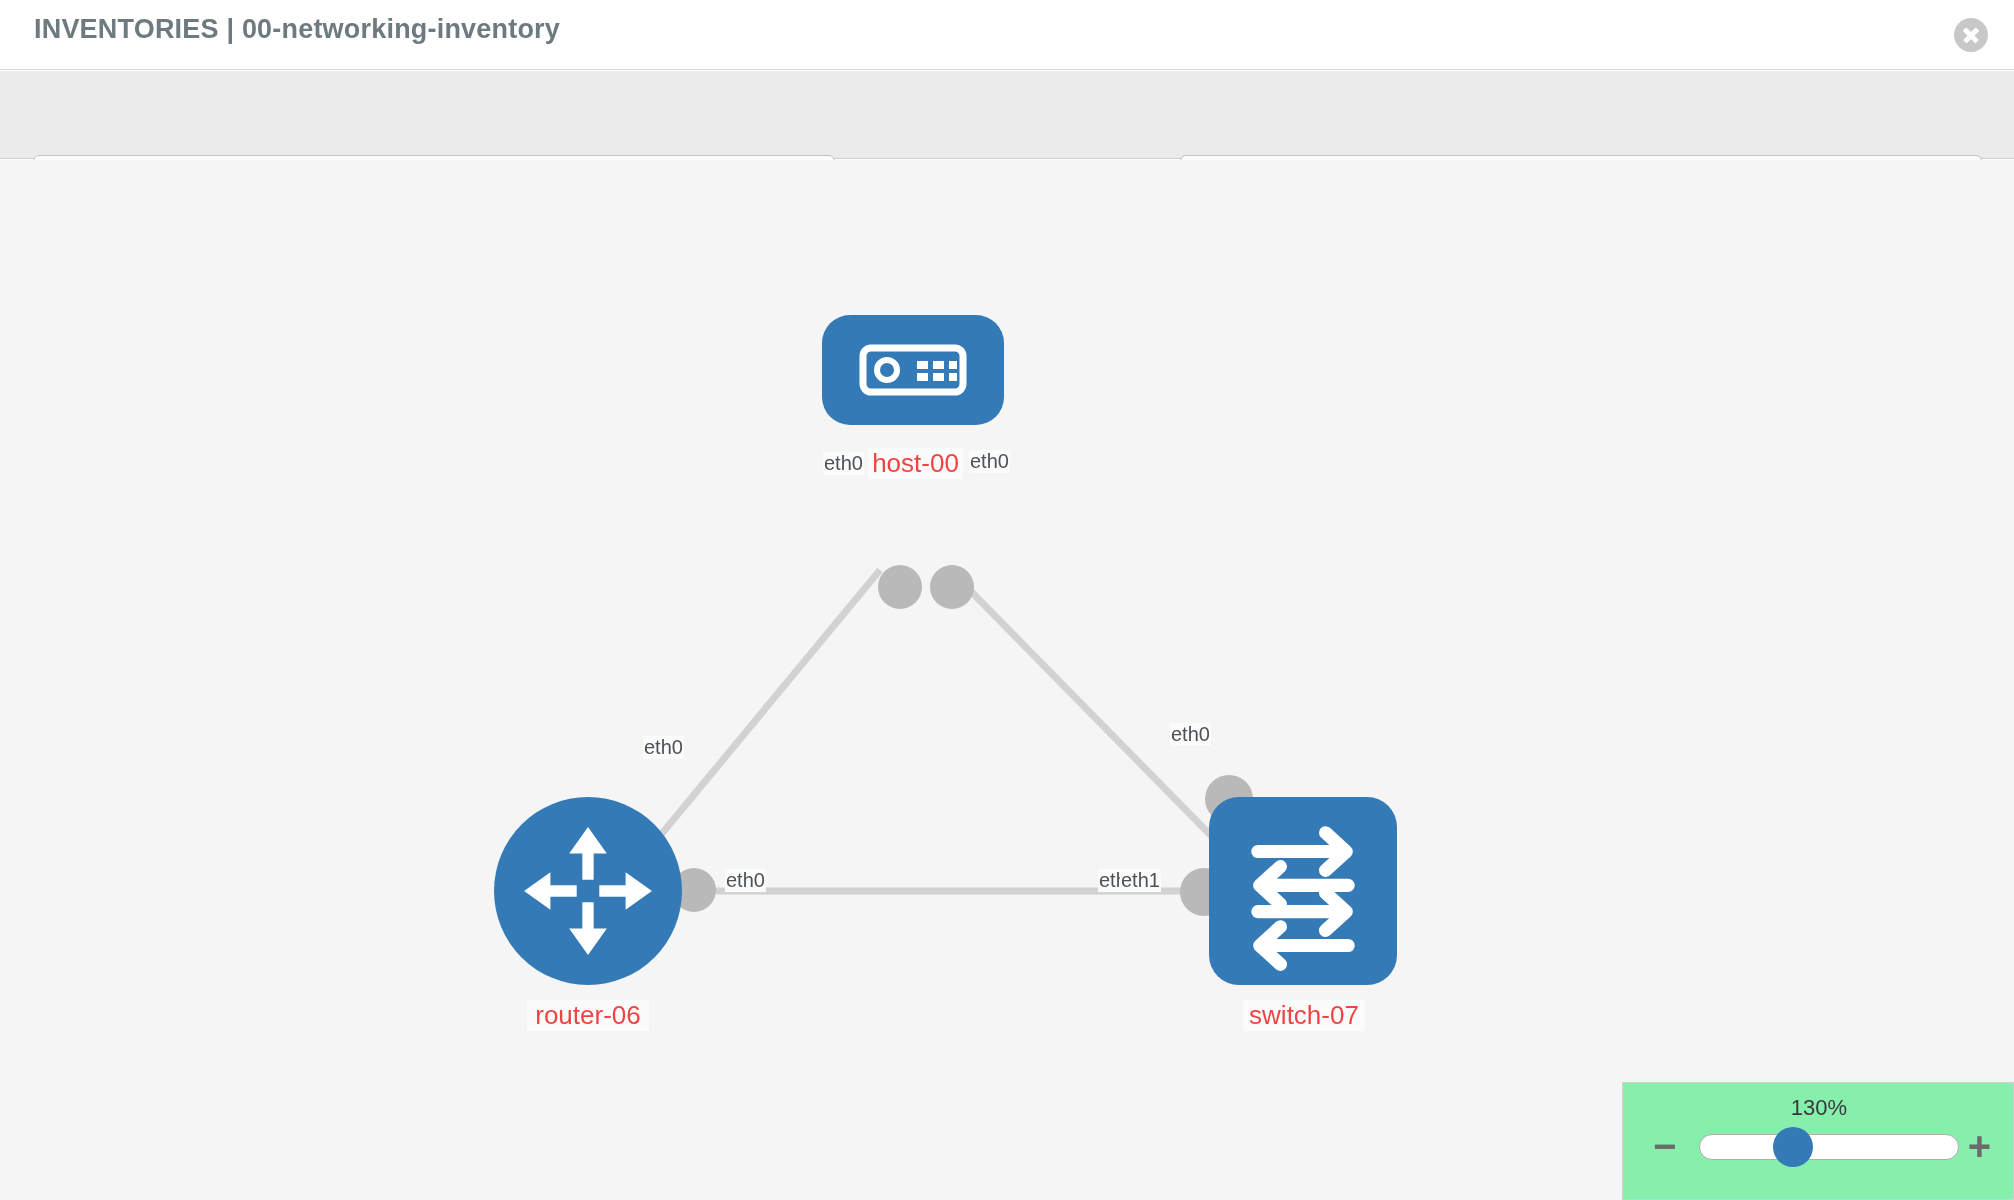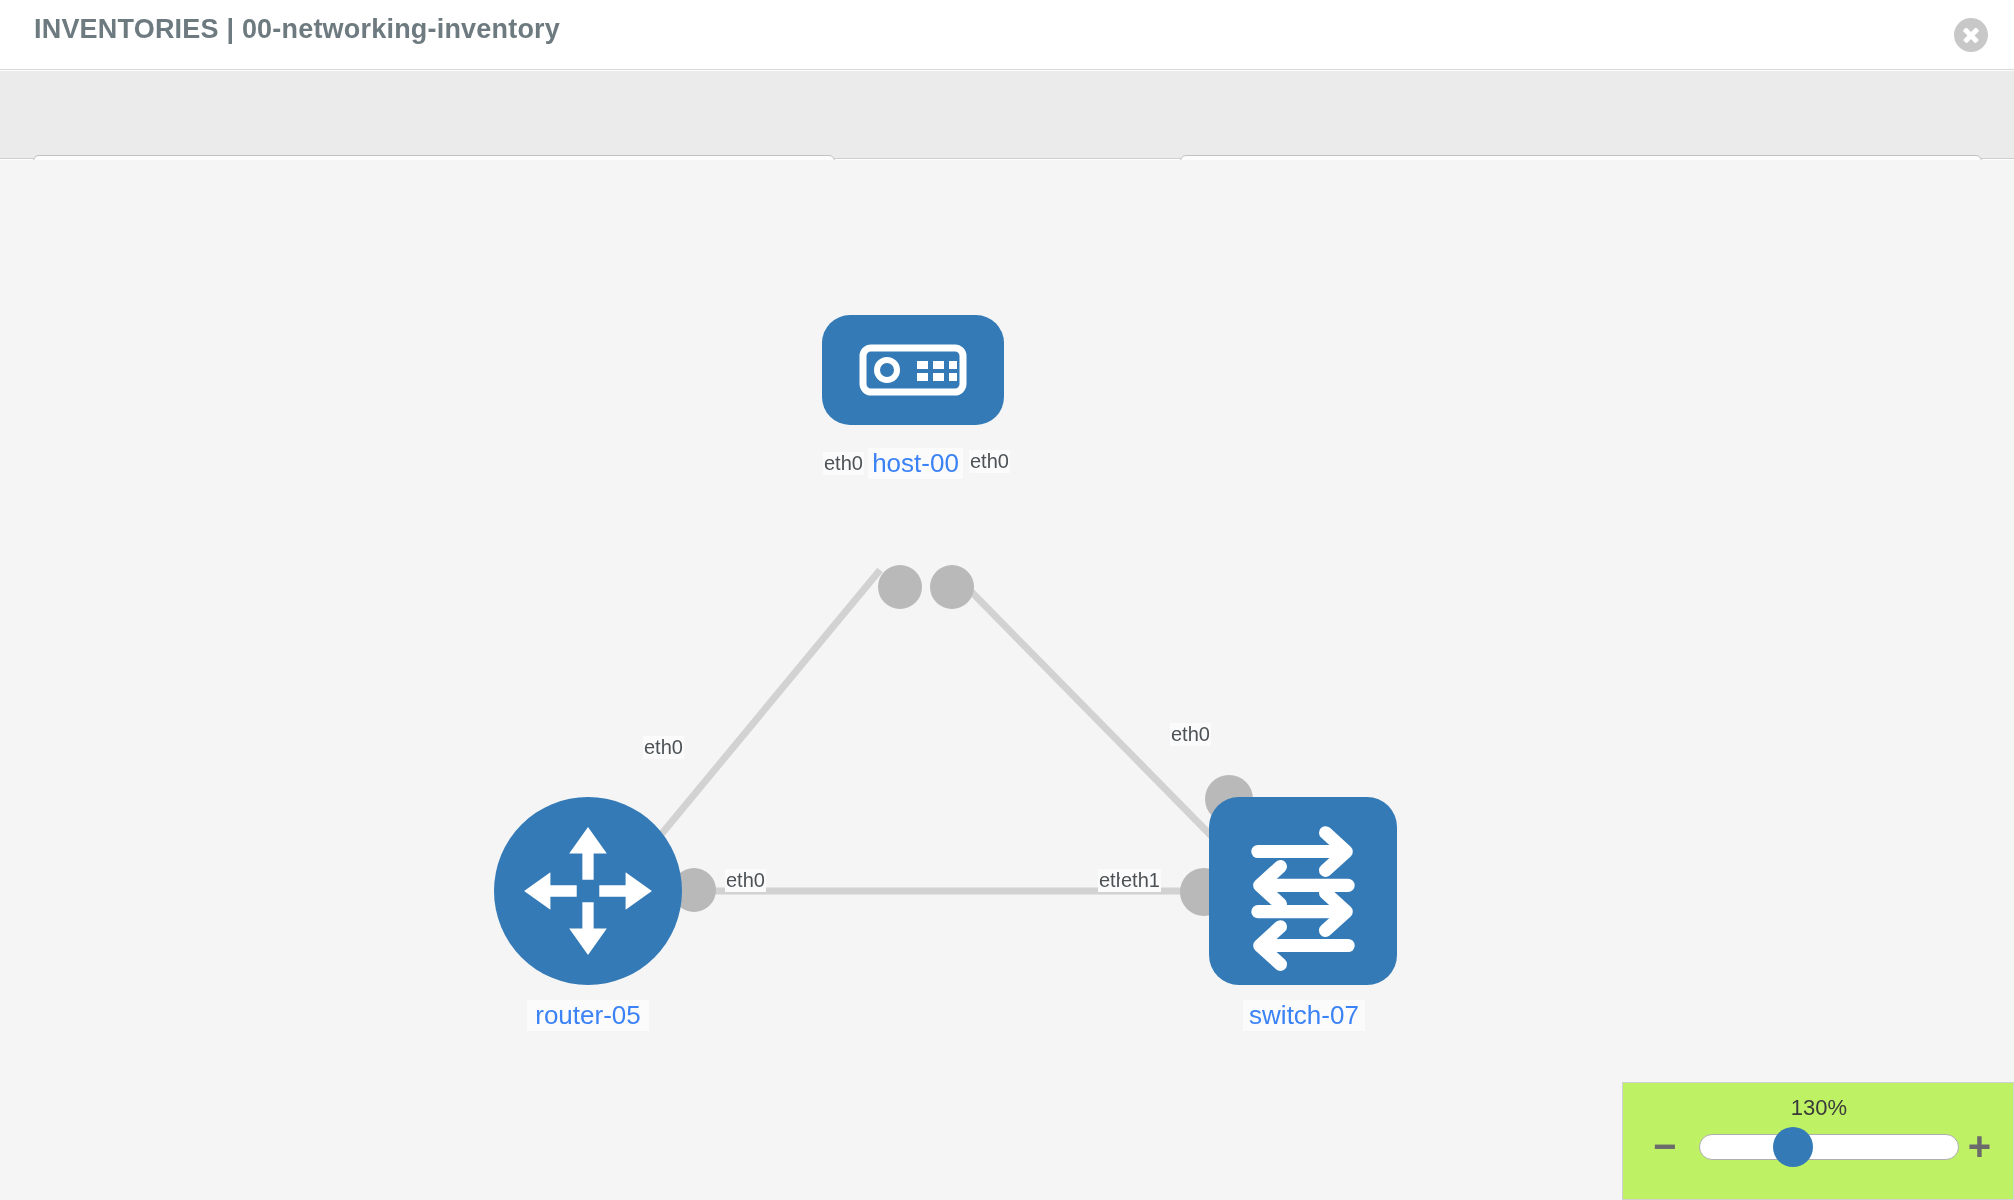--- a/index.html
+++ b/index.html
@@ -109,21 +109,21 @@
     background: #337ab7;
     border-radius: 28px;
   }
   .node-shape-circle {
     background: #337ab7;
     border-radius: 50%;
   }
   .node-label {
     position: absolute;
     font-size: 26px;
-    color: #3b82f6;
+    color: #ef4444;
     background: #fbfbfb;
     white-space: nowrap;
     text-align: center;
   }
   .iface-label {
     position: absolute;
     font-size: 20px;
     color: #4c5256;
     background: #fbfbfb;
     white-space: nowrap;
@@ -132,21 +132,21 @@
   .port-dot {
     position: absolute;
     background: #b9b9b9;
     border-radius: 50%;
   }
 
   
   .zoom-panel {
     position: absolute; left: 1622px; top: 1082px;
     width: 392px; height: 118px;
-    background: #bef264;
+    background: #86efac;
     border: 1px solid #d0d0d0;
   }
   .zoom-value {
     position: absolute; left: 0; top: 12px; width: 392px;
     text-align: center;
     font-size: 22px; color: #3a3a3a;
   }
   .zoom-minus, .zoom-plus {
     position: absolute; top: 46px;
     font-size: 40px; line-height: 34px;
@@ -247,21 +247,21 @@
 
             <path d="M50 84 L40 70 L47 70 L47 56 L53 56 L53 70 L60 70 Z"></path>
 
             <path d="M84 50 L70 40 L70 47 L56 47 L56 53 L70 53 L70 60 Z"></path>
 
             <path d="M16 50 L30 60 L30 53 L44 53 L44 47 L30 47 L30 40 Z"></path>
           </g>
         </svg>
       </div>
     </div>
-    <div class="node-label" style="left:527px; top:840px; width:122px;">router-05</div>
+    <div class="node-label" style="left:527px; top:840px; width:122px;">router-06</div>
 
     <div class="node" style="left:1209px; top:637px; width:188px; height:188px;">
       <div class="node-shape-square" style="position:absolute;left:0;top:0;width:188px;height:188px;border-radius:30px;">
         <svg width="188" height="188" viewBox="0 0 100 100" aria-hidden="true">
           <g stroke="#ffffff" stroke-width="7" fill="none" stroke-linecap="round" stroke-linejoin="round">
             <line x1="26" y1="29" x2="72" y2="29"></line>
             <polyline points="62,19 73,29 62,39"></polyline>
             <line x1="28" y1="47" x2="74" y2="47"></line>
             <polyline points="38,37 27,47 38,57"></polyline>
             <line x1="26" y1="61" x2="72" y2="61"></line>

